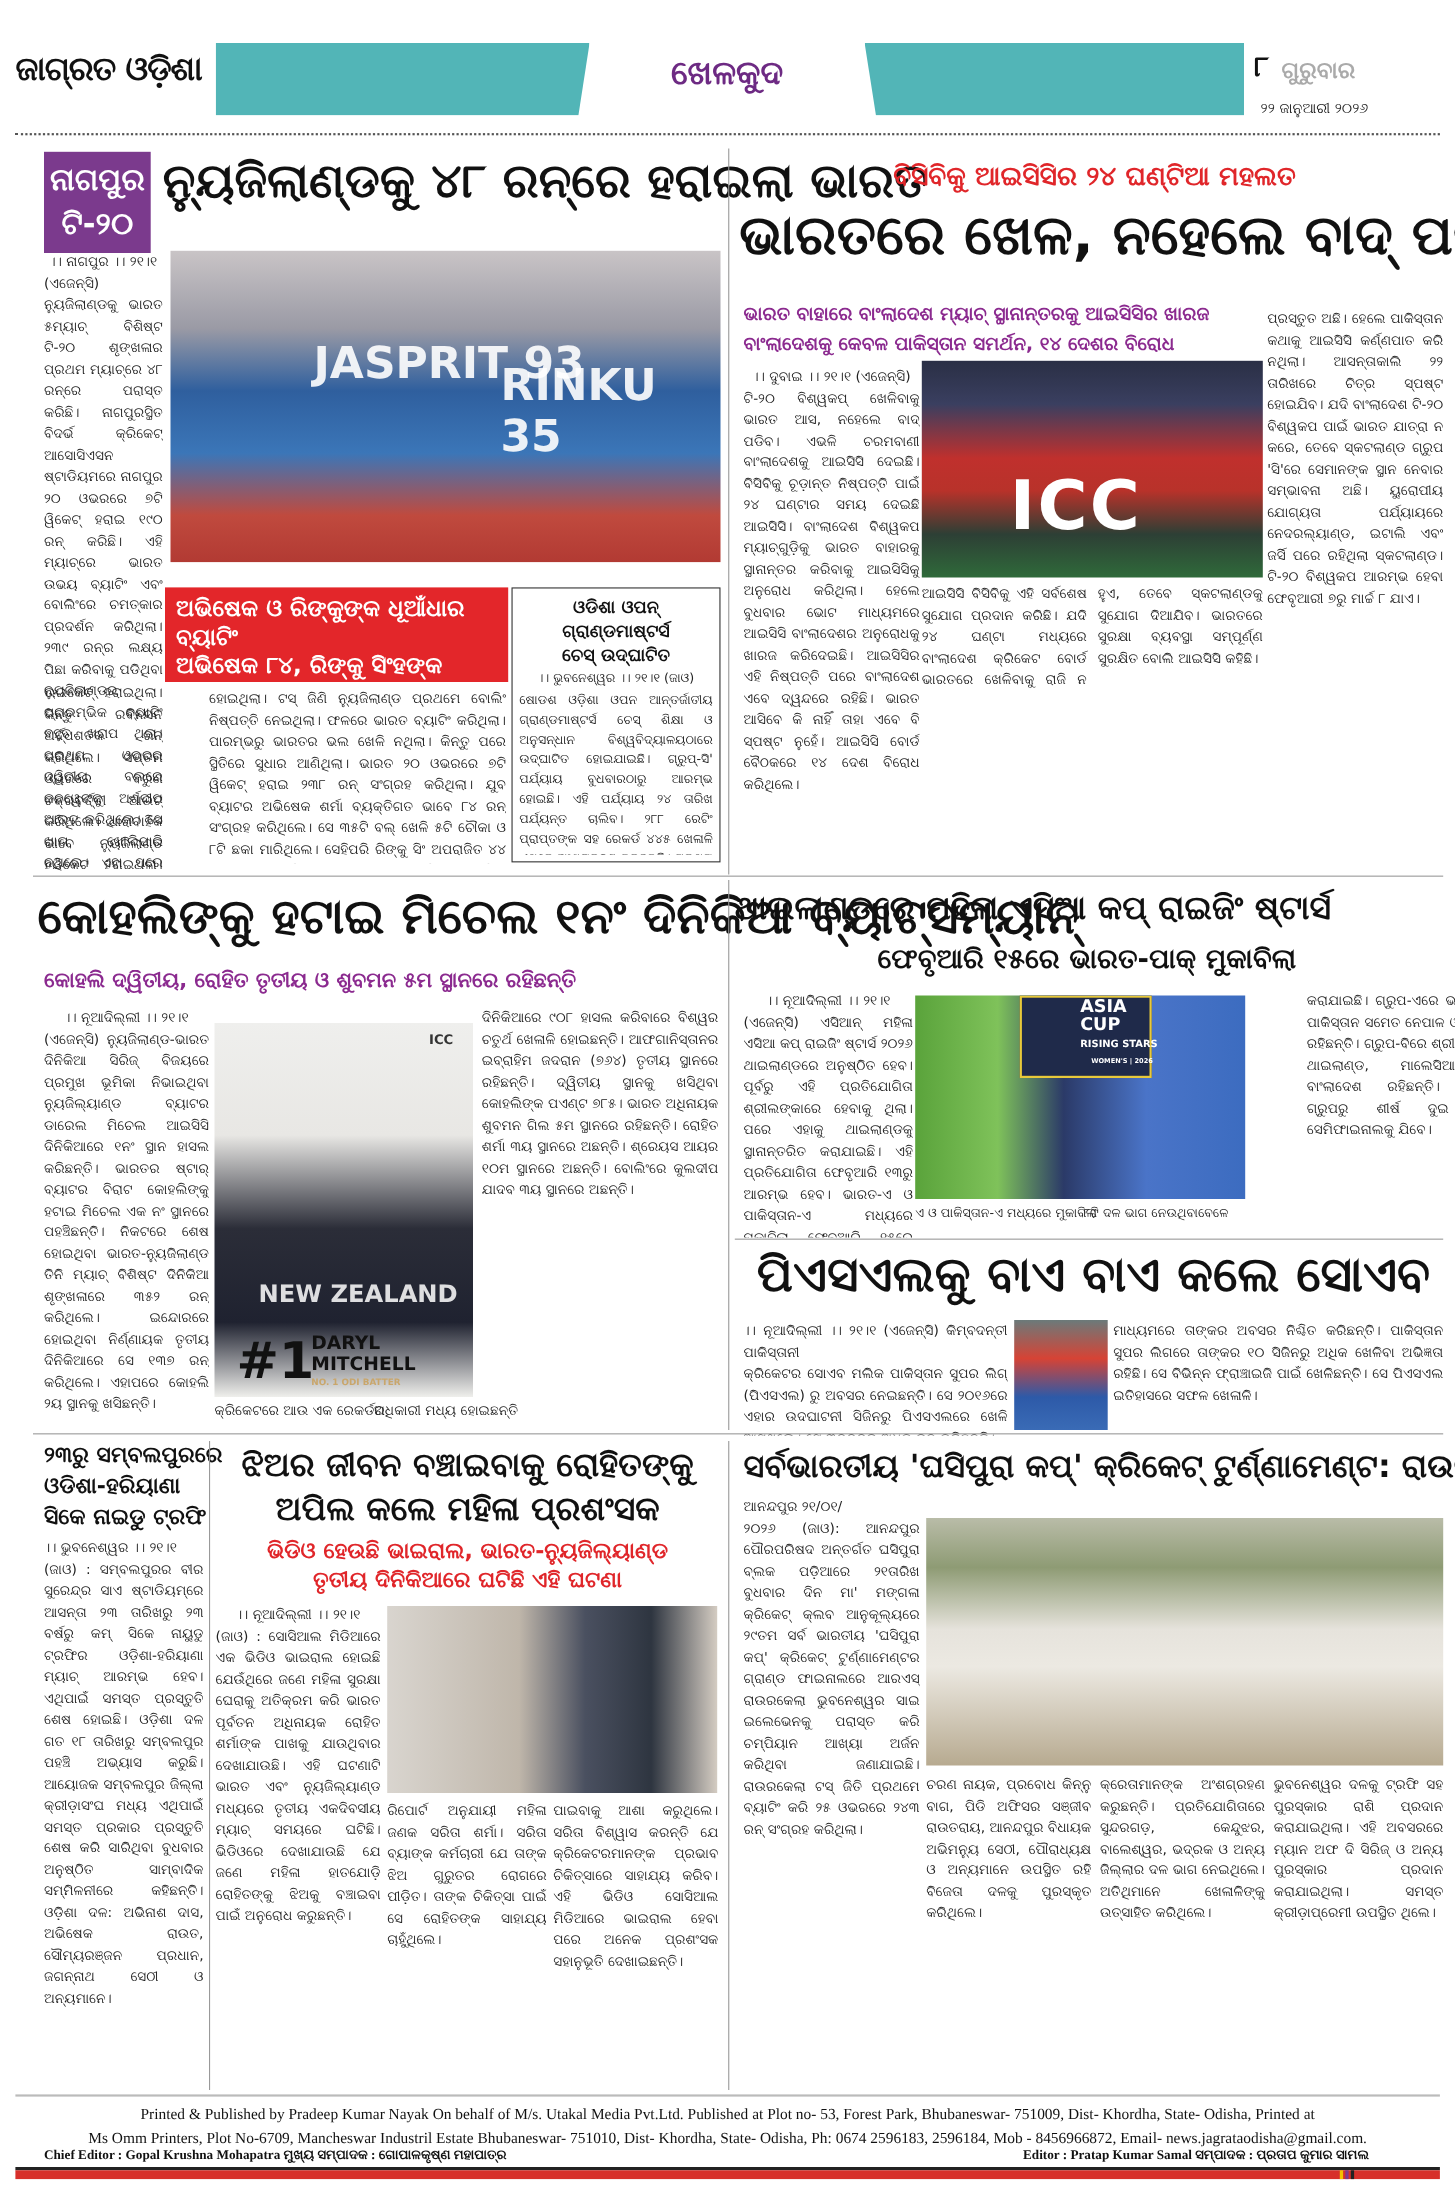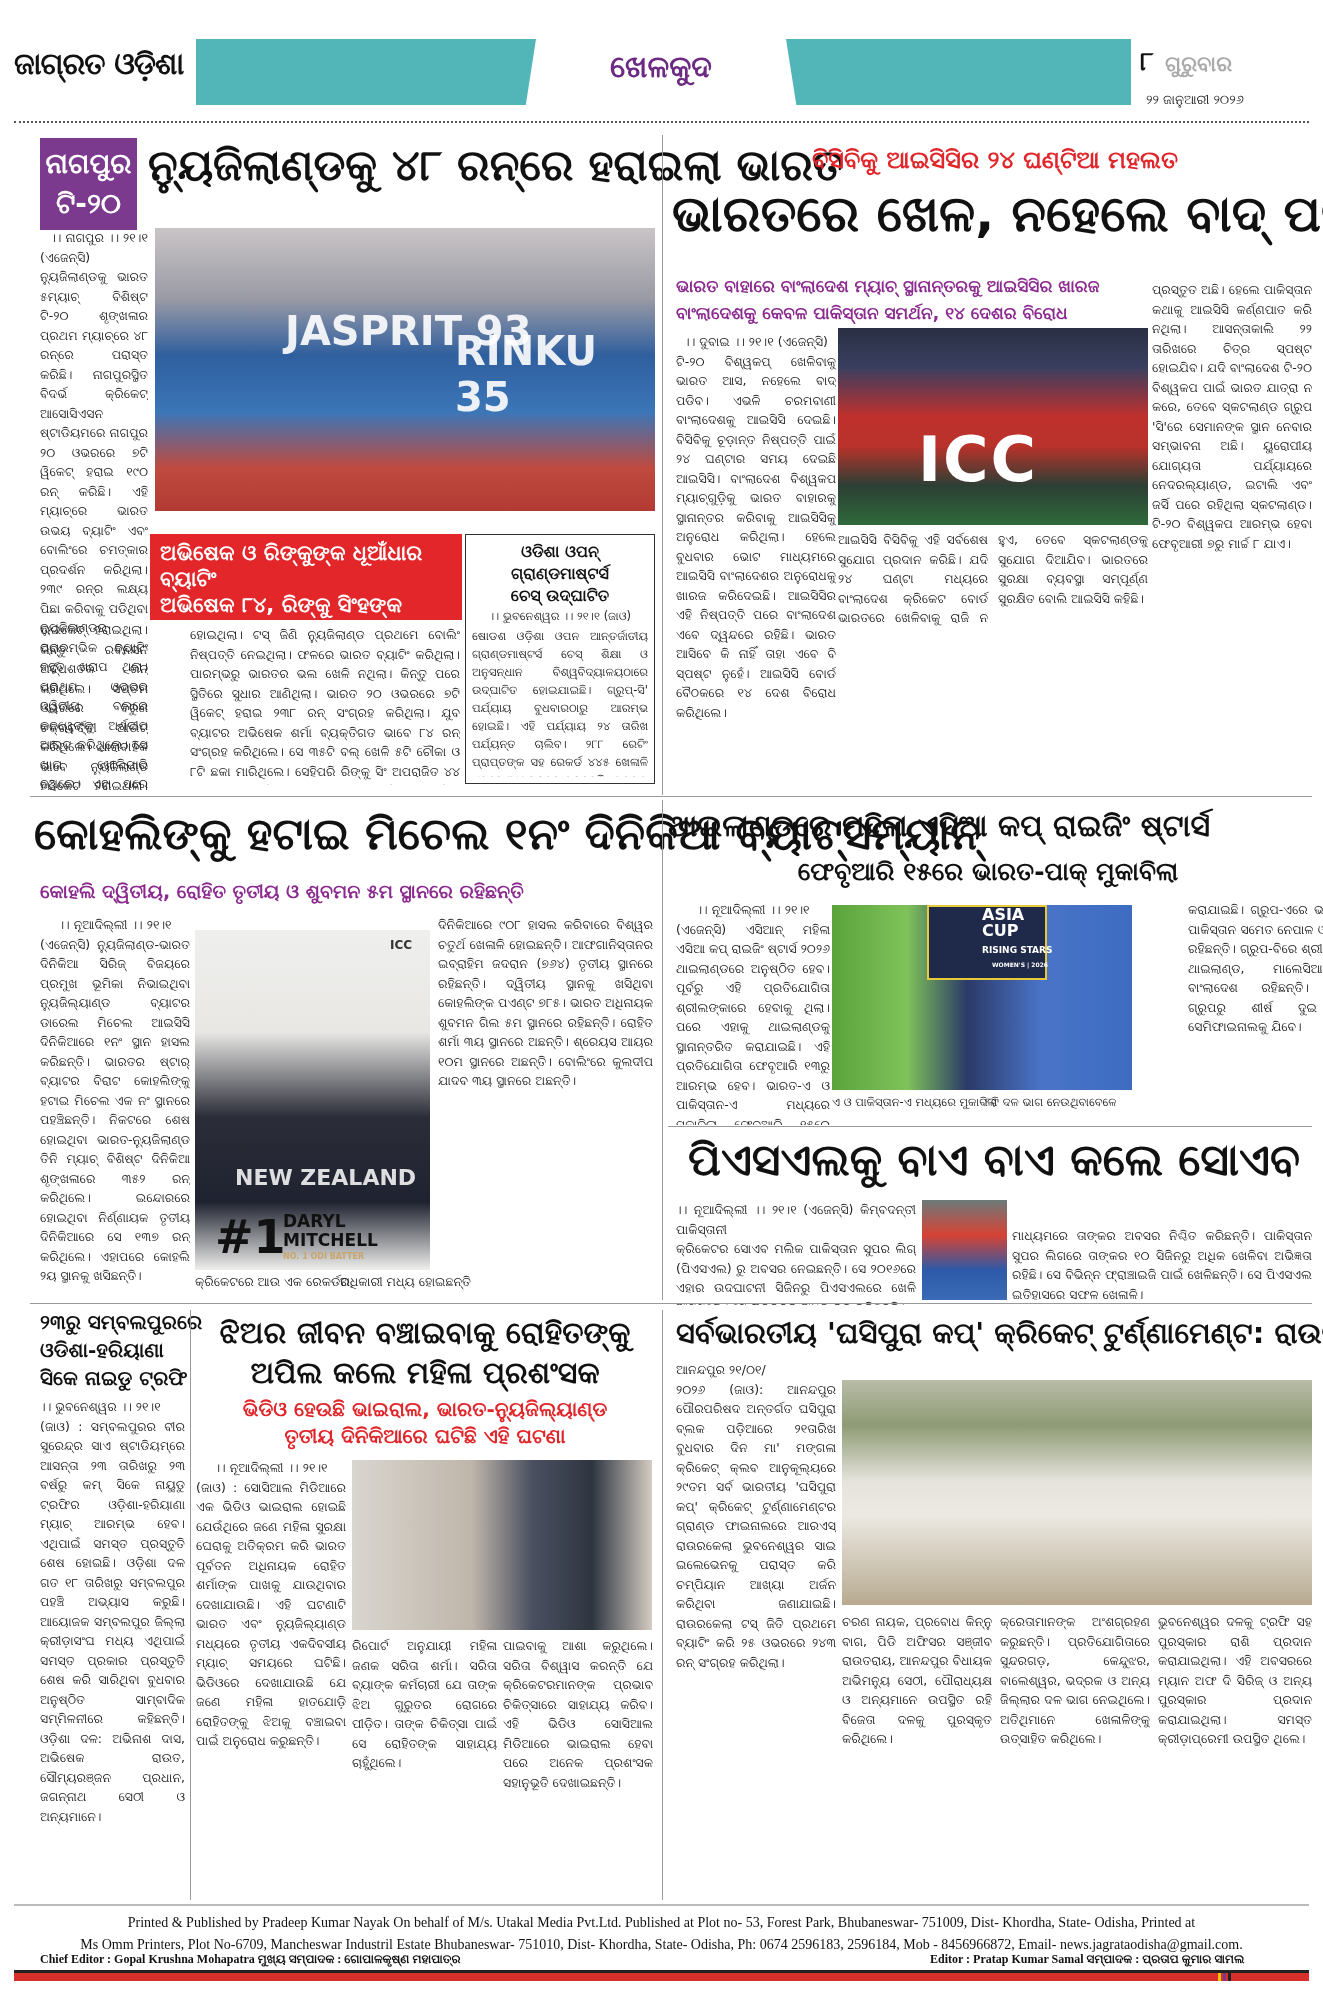--- a/index.html
+++ b/index.html
@@ -47,21 +47,21 @@
   <div class="dotline"></div>
 </div>
 
 <div class="tag" style="left:40px;top:138px;width:97px;">
   <div>ନାଗପୁର</div>
   <div>ଟି-୨୦</div>
 </div>
 <div class="headline" style="left:148px;top:140px;font-size:43px;">ନ୍ୟୁଜିଲାଣ୍ଡକୁ ୪୮ ରନ୍‌ରେ ହରାଇଲା ଭାରତ</div>
 
 <div class="col body-text" style="left:40px;top:228px;width:108px;height:565px;">
-  <div style="text-align:right">।। ନାଗପୁର ।। ୨୧।୧</div>
+  <div style="text-align:center">।। ନାଗପୁର ।। ୨୧।୧</div>
   <div>(ଏଜେନ୍ସି) ନ୍ୟୁଜିଲାଣ୍ଡକୁ ଭାରତ ୫ମ୍ୟାଚ୍ ବିଶିଷ୍ଟ ଟି-୨୦ ଶୃଙ୍ଖଳାର ପ୍ରଥମ ମ୍ୟାଚ୍‌ରେ ୪୮ ରନ୍‌ରେ ପରାସ୍ତ କରିଛି। ନାଗପୁରସ୍ଥିତ ବିଦର୍ଭ କ୍ରିକେଟ୍ ଆସୋସିଏସନ ଷ୍ଟାଡିୟମରେ ନାଗପୁର ୨୦ ଓଭରରେ ୭ଟି ୱିକେଟ୍ ହରାଇ ୧୯୦ ରନ୍ କରିଛି। ଏହି ମ୍ୟାଚ୍‌ରେ ଭାରତ ଉଭୟ ବ୍ୟାଟିଂ ଏବଂ ବୋଲିଂରେ ଚମତ୍କାର ପ୍ରଦର୍ଶନ କରିଥିଲା। ୨୩୯ ରନ୍‌ର ଲକ୍ଷ୍ୟ ପିଛା କରିବାକୁ ପଡିଥିବା ନ୍ୟୁଜିଲାଣ୍ଡର ପ୍ରାରମ୍ଭିକ ବ୍ୟାଟିଂ ବହୁତ ଖରାପ ଥିଲା। ପ୍ରଥମ ଓଭରର ଦ୍ୱିତୀୟ ବଲରେ କନୱେଙ୍କୁ ଅର୍ଶଦୀପ ଆଉଟ କରିଥିଲେ। ସେ ଖାତା ଖୋଲିପାରି ନଥିଲେ। ଏହା ପରେ ଦ୍ୱିତୀୟ ଓଭରରେ ହାର୍ଦ୍ଦିକ ପାଣ୍ଡ୍ୟା ରଚିନ୍ ରବୀନ୍ଦ୍ରଙ୍କୁ ଆଉଟ୍ କରିଥିଲେ। ସେ ଚାରି ରନ୍ କରିଥିଲେ। ଗ୍ଲେନ୍ ଫିଲିପ୍ସ ଓ ମାର୍କ ଚାପମାନ ଦଳକୁ ସମ୍ଭାଳିବାକୁ ଚେଷ୍ଟା କରିଥିଲେ। ସେମାନଙ୍କ ମଧ୍ୟରେ ବଢ଼ିଆ ଭାଗିଦାରୀ ହୋଇଥିଲା। ଫିଲିପ୍ସ ୭୮ ରନ୍ କରିଥିଲେ।</div>
 </div>
 <div class="photo img-india" style="left:155px;top:228px;width:500px;height:283px;">
   <div class="img-label" style="left:130px;top:80px;font-size:40px;opacity:.9">JASPRIT 93</div>
   <div class="img-label" style="left:300px;top:100px;font-size:40px;opacity:.9">RINKU 35</div>
 </div>
 <div class="redbox" style="left:150px;top:534px;width:312px;height:86px;">
   <div style="font-size:21px;line-height:26px">ଅଭିଷେକ ଓ ରିଙ୍କୁଙ୍କ ଧୂଆଁଧାର ବ୍ୟାଟିଂ</div>
   <div style="font-size:21px;line-height:26px">ଅଭିଷେକ ୮୪, ରିଙ୍କୁ ସିଂହଙ୍କ</div>
   <div style="font-size:21px;line-height:26px">ଅପରାଜିତ ୪୪ ରନ୍</div>
@@ -145,21 +145,21 @@
 </div>
 
 <div class="hsep" style="left:668px;top:1126px;width:644px;"></div>
 
 <div class="headline" style="left:676px;top:1134px;font-size:44px;width:636px;text-align:center">ପିଏସଏଲକୁ ବାଏ ବାଏ କଲେ ସୋଏବ</div>
 <div class="col body-text" style="left:676px;top:1200px;width:240px;height:105px;">
   <div>।। ନୂଆଦିଲ୍ଲୀ ।। ୨୧।୧ (ଏଜେନ୍ସି) କିମ୍ବଦନ୍ତୀ ପାକିସ୍ତାନୀ</div>
   <div>କ୍ରିକେଟର ସୋଏବ ମଲିକ ପାକିସ୍ତାନ ସୁପର ଲିଗ୍ (ପିଏସଏଲ) ରୁ ଅବସର ନେଇଛନ୍ତି। ସେ ୨୦୧୬ରେ ଏହାର ଉଦଘାଟନୀ ସିଜିନରୁ ପିଏସଏଲରେ ଖେଳି ଆସୁଥିଲେ। ସେ ୩୦୦୦ରୁ ଅଧିକ ରନ୍ କରିଛନ୍ତି।</div>
 </div>
 <div class="photo img-psl" style="left:922px;top:1200px;width:85px;height:100px;"></div>
-<div class="col body-text" style="left:1012px;top:1200px;width:300px;height:105px;margin-top:26px;">
+<div class="col body-text" style="left:1012px;top:1200px;width:300px;height:105px;">
   <div>ମାଧ୍ୟମରେ ତାଙ୍କର ଅବସର ନିଶ୍ଚିତ କରିଛନ୍ତି। ପାକିସ୍ତାନ ସୁପର ଲିଗରେ ତାଙ୍କର ୧୦ ସିଜିନରୁ ଅଧିକ ଖେଳିବା ଅଭିଜ୍ଞତା ରହିଛି। ସେ ବିଭିନ୍ନ ଫ୍ରାଞ୍ଚାଇଜି ପାଇଁ ଖେଳିଛନ୍ତି। ସେ ପିଏସଏଲ ଇତିହାସରେ ସଫଳ ଖେଳାଳି।</div>
 </div>
 
 <div class="hsep" style="left:30px;top:1303px;width:1282px;"></div>
 
 <div class="headline" style="left:40px;top:1310px;font-size:20px;">୨୩ରୁ ସମ୍ବଲପୁରରେ</div>
 <div class="headline" style="left:40px;top:1338px;font-size:20px;">ଓଡିଶା-ହରିୟାଣା</div>
 <div class="headline" style="left:40px;top:1366px;font-size:20px;">ସିକେ ନାଇଡୁ ଟ୍ରଫି</div>
 <div class="col body-text" style="left:40px;top:1397px;width:145px;height:500px;">
   <div style="text-align:left">।। ଭୁବନେଶ୍ୱର ।। ୨୧।୧</div>

